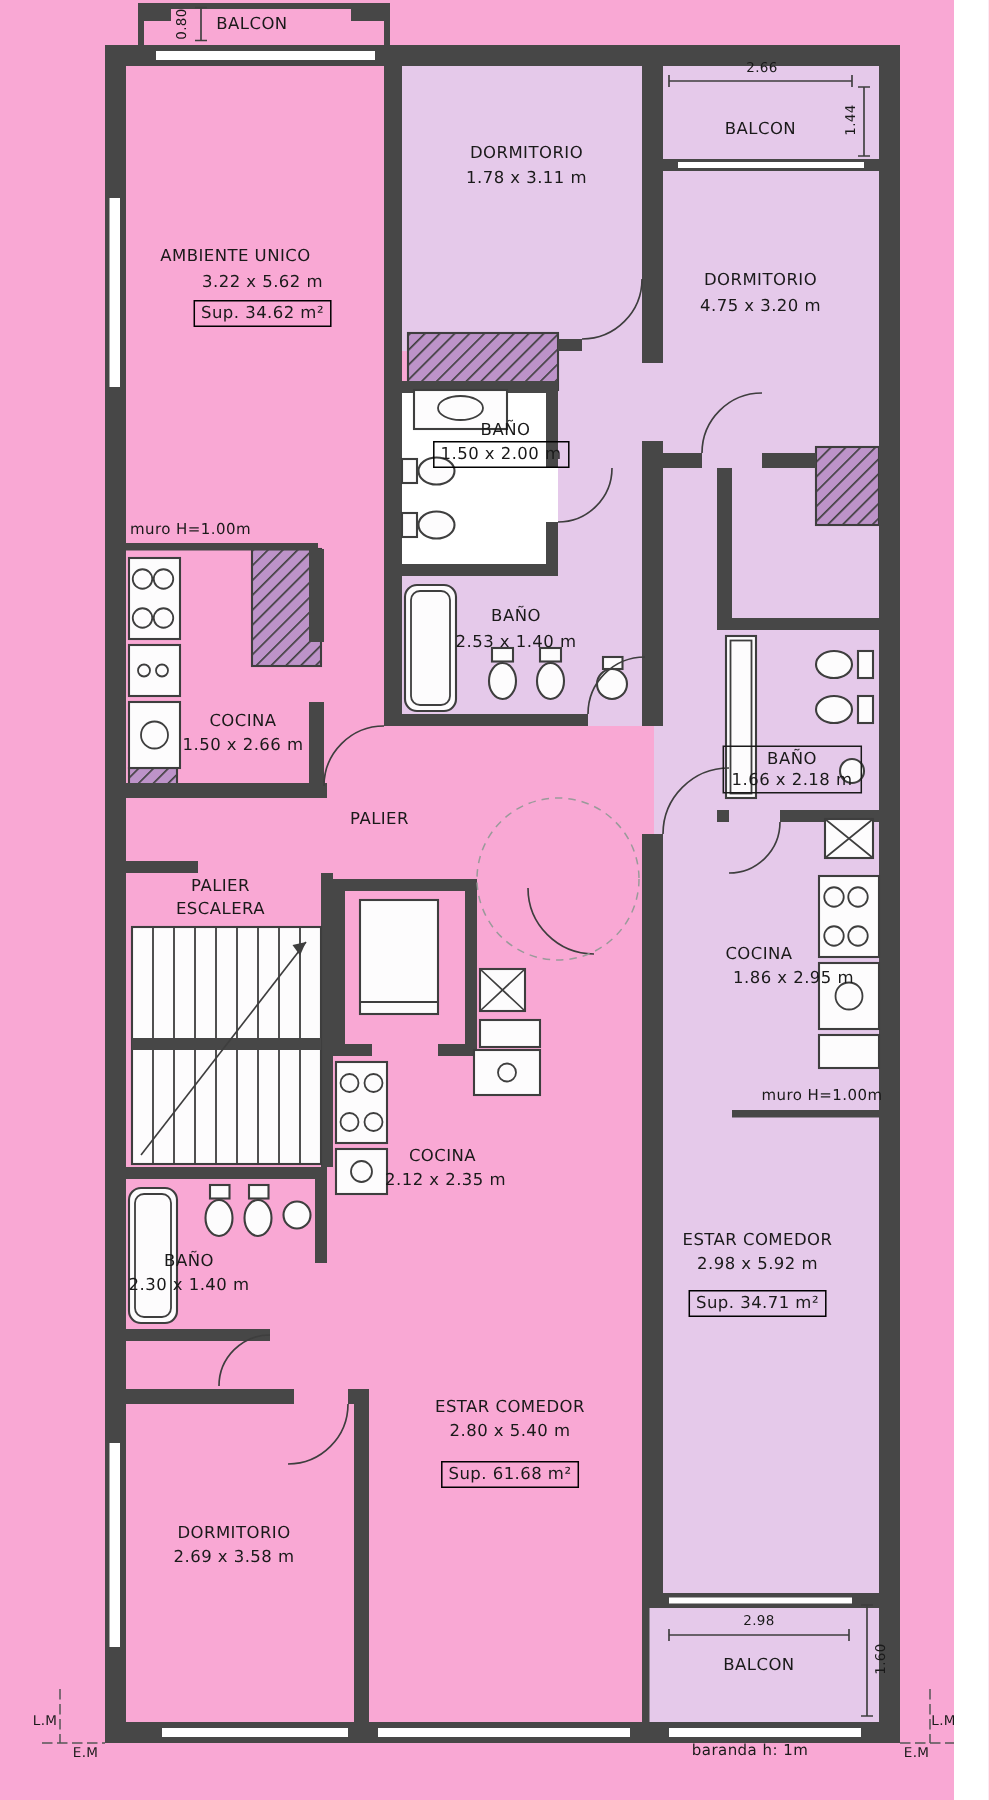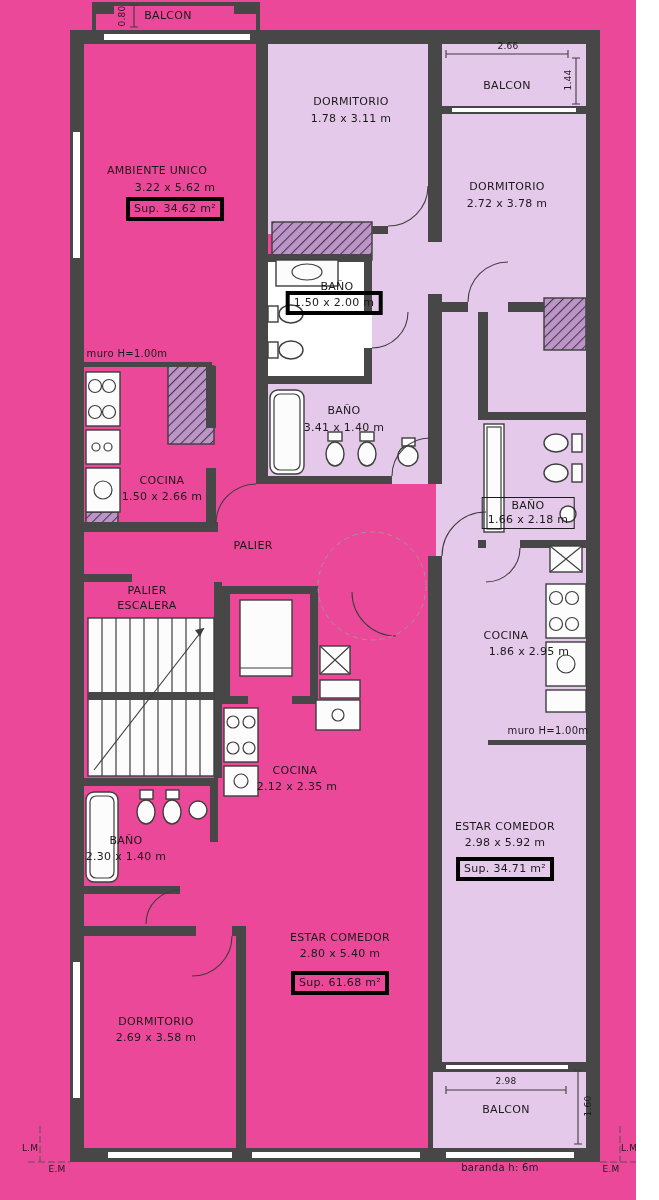--- a/index.html
+++ b/index.html
@@ -1,30 +1,30 @@
 <!DOCTYPE html>
 <html><head>
 <meta charset="utf-8">
 <style>
   html,body{margin:0;padding:0;background:#fff;}
   .plan{
-    position:relative;width:636px;height:1200px;background:#ec4899;
+    position:relative;width:636px;height:1200px;background:#f9a8d4;
     font-family:"DejaVu Sans","Liberation Sans",sans-serif;
     color:#1a1a1a;overflow:hidden;
   }
   .plan svg{position:absolute;left:0;top:0;}
   .lbl{
     position:absolute;transform:translate(-50%,-50%);
     font-size:11px;line-height:14px;letter-spacing:.3px;
     white-space:nowrap;text-align:center;
   }
   .dim{font-size:9px;letter-spacing:.2px;}
   .small{font-size:10px;}
   .rot{transform:translate(-50%,-50%) rotate(-90deg);}
-  .boxed{border:4px solid #000000;padding:0 4px;line-height:16px;}
+  .boxed{border:1px solid #000000;padding:0 4px;line-height:16px;}
   .lblbox{border:1px solid #1a1a1a;padding:1px 5px;}
   .lblbox span{display:block;}
   
   .wall{fill:#474747;}
   .win{fill:#ffffff;}
   .pf{fill:#e5c9ea;}
   .fx{fill:#fdfcfd;stroke:#3e3e3e;stroke-width:1.4;}
   .fxp{fill:none;stroke:#3e3e3e;stroke-width:1.2;}
   .thin{fill:none;stroke:#3e3e3e;stroke-width:1.1;}
   .hatchr{fill:url(#hatchp);stroke:#3e3e3e;stroke-width:1.4;}
@@ -268,27 +268,27 @@
 <div class="lbl boxed" style="left:175px;top:209px">Sup. 34.62 m²</div>
 
 <div class="lbl" style="left:351px;top:102px">DORMITORIO</div>
 <div class="lbl" style="left:351px;top:119px">1.78 x 3.11 m</div>
 
 <div class="lbl" style="left:507px;top:86px">BALCON</div>
 <div class="lbl dim" style="left:508px;top:46px">2.66</div>
 <div class="lbl dim rot" style="left:568px;top:80px">1.44</div>
 
 <div class="lbl" style="left:507px;top:187px">DORMITORIO</div>
-<div class="lbl" style="left:507px;top:204px">2.72 x 3.78 m</div>
+<div class="lbl" style="left:507px;top:204px">4.75 x 3.20 m</div>
 
 <div class="lbl" style="left:337px;top:287px">BAÑO</div>
 <div class="lbl boxed" style="left:334px;top:303px">1.50 x 2.00 m</div>
 
 <div class="lbl" style="left:344px;top:411px">BAÑO</div>
-<div class="lbl" style="left:344px;top:428px">3.41 x 1.40 m</div>
+<div class="lbl" style="left:344px;top:428px">2.53 x 1.40 m</div>
 
 <div class="lbl small" style="left:127px;top:354px">muro H=1.00m</div>
 
 <div class="lbl" style="left:162px;top:481px">COCINA</div>
 <div class="lbl" style="left:162px;top:497px">1.50 x 2.66 m</div>
 
 <div class="lbl" style="left:253px;top:546px">PALIER</div>
 <div class="lbl" style="left:147px;top:591px">PALIER</div>
 <div class="lbl" style="left:147px;top:606px">ESCALERA</div>
 
@@ -316,20 +316,20 @@
 <div class="lbl" style="left:340px;top:954px">2.80 x 5.40 m</div>
 <div class="lbl boxed" style="left:340px;top:983px">Sup. 61.68 m²</div>
 
 <div class="lbl" style="left:156px;top:1022px">DORMITORIO</div>
 <div class="lbl" style="left:156px;top:1038px">2.69 x 3.58 m</div>
 
 <div class="lbl" style="left:506px;top:1110px">BALCON</div>
 <div class="lbl dim" style="left:506px;top:1081px">2.98</div>
 <div class="lbl dim rot" style="left:588px;top:1106px">1.60</div>
 
-<div class="lbl small" style="left:500px;top:1168px">baranda h: 6m</div>
+<div class="lbl small" style="left:500px;top:1168px">baranda h: 1m</div>
 
 <div class="lbl dim" style="left:30px;top:1148px">L.M</div>
 <div class="lbl dim" style="left:57px;top:1169px">E.M</div>
 <div class="lbl dim" style="left:629px;top:1148px">L.M</div>
 <div class="lbl dim" style="left:611px;top:1169px">E.M</div>
 
 </div>
 
 </body></html>

